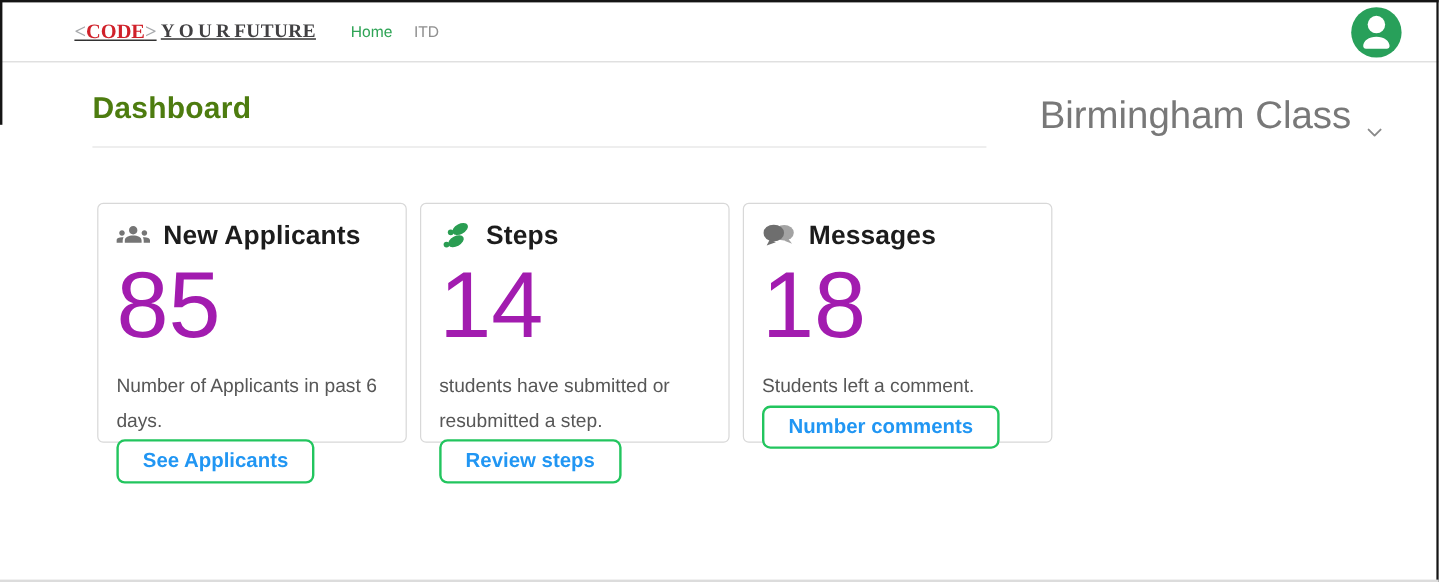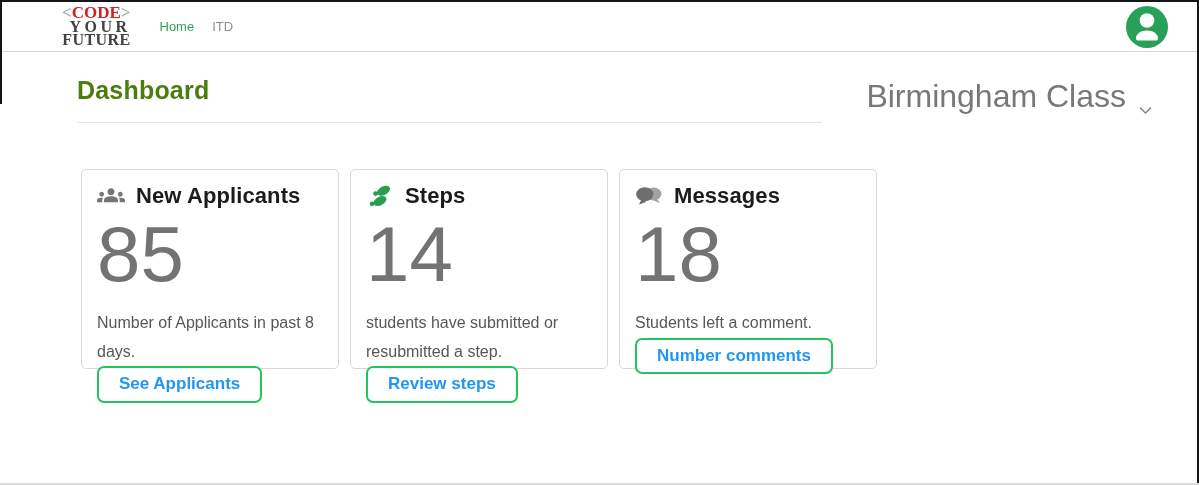--- a/index.html
+++ b/index.html
@@ -8,22 +8,22 @@
 
   
   .edge-top    { position:absolute; top:0; left:0; width:100%; height:2px; background:#151515; z-index:50; }
   .edge-left   { position:absolute; top:0; left:0; width:2px; height:104px; background:#151515; z-index:50; }
   .edge-right  { position:absolute; top:0; right:0; width:2px; height:100%; background:#151515; z-index:50; }
   .edge-bottom { position:absolute; bottom:0; left:0; width:100%; height:2px; background:#dcdcdc; z-index:50; }
 
   
   .navbar { height:52px; display:flex; align-items:center;
             padding:2px 30px 0 62px; border-bottom:1px solid #d9d9d9; background:#fff; }
-  .logo { display:flex; flex-direction:column; align-items:flex-end; line-height:13.5px;
-          font-family:"Liberation Serif", serif; font-weight:700; margin-right:29px; cursor:pointer; }
+  .logo { display:flex; flex-direction:row; align-items:flex-end; line-height:13.5px;
+          font-family:"Liberation Serif", serif; font-weight:700; margin-right:29px; cursor:pointer;text-decoration:underline; }
   .logo .l1 { font-size:17px; }
   .logo .l1 .bracket { color:#a7a9ac; }
   .logo .l1 .word { color:#d0212a; }
   .logo .l2 { font-size:16px; color:#414042; letter-spacing:3.5px; margin-left:3.5px; }
   .logo .l3 { font-size:16px; color:#414042; letter-spacing:0.4px; }
   .nav-links { display:flex; align-items:center; gap:18px; font-size:13px; }
   .nav-link { text-decoration:none; cursor:pointer; }
   .nav-link.active { color:#2fa456; }
   .nav-link.plain  { color:#8f8f8f; }
   .avatar { margin-left:auto; width:44px; height:44px; cursor:pointer; }
@@ -37,21 +37,21 @@
   .class-selector { margin-left:auto; display:flex; align-items:flex-start; gap:13px;
                     font-size:32px; color:#787878; cursor:pointer; margin-top:2px; white-space:nowrap; }
   .chev { margin-top:8px; }
 
   
   .cards-row { display:flex; gap:11px; margin:46px 0 0 4px; }
   .card { width:258px; height:200px; background:#fff; border:1px solid #d8d8d8; border-radius:5px;
           padding:13px 15px 12px; display:flex; flex-direction:column; }
   .card-head { display:flex; align-items:center; gap:11px; }
   .card-title { font-size:22px; font-weight:600; color:#1c1c1c; letter-spacing:0.1px; }
-  .card-value { font-size:78px; font-weight:400; color:#737373; line-height:1.05; margin-top:5px; }
+  .card-value { font-size:78px; font-weight:400; color:#a21caf; line-height:1.05; margin-top:5px; }
   .card-desc  { font-size:16px; color:#575757; line-height:1.8; margin-top:13px; max-width:230px; }
   .card-btn-row { margin-top:auto; }
   .card-btn { display:inline-block; background:#fff; border:2px solid #22c55e; border-radius:7px;
               color:#2196f3; font-family:"Liberation Sans", sans-serif; font-size:17px; font-weight:700;
               padding:5px 20px; cursor:pointer; line-height:1.3; }
   .icon-box { width:28px; display:flex; justify-content:center; }
 </style>
 </head>
 <body>
 
@@ -103,21 +103,21 @@
     <div class="card">
       <div class="card-head">
         <span class="icon-box">
           <svg width="28" height="21" viewBox="0 0 24 18" fill="#757575">
             <path transform="translate(0,-4)" d="M12 12.75c1.63 0 3.07.39 4.24.9 1.08.48 1.76 1.56 1.76 2.73V18H6v-1.61c0-1.18.68-2.26 1.76-2.73 1.17-.52 2.61-.91 4.24-.91zM4 13c1.1 0 2-.9 2-2s-.9-2-2-2-2 .9-2 2 .9 2 2 2zm1.13 1.1c-.37-.06-.74-.1-1.13-.1-.99 0-1.93.21-2.78.58C.48 14.9 0 15.62 0 16.43V18h4.5v-1.61c0-.83.23-1.61.63-2.29zM20 13c1.1 0 2-.9 2-2s-.9-2-2-2-2 .9-2 2 .9 2 2 2zm4 3.43c0-.81-.48-1.53-1.22-1.85-.85-.37-1.79-.58-2.78-.58-.39 0-.76.04-1.13.1.4.68.63 1.46.63 2.29V18H24v-1.57zM12 6c1.66 0 3 1.34 3 3s-1.34 3-3 3-3-1.34-3-3 1.34-3 3-3z"></path>
           </svg>
         </span>
         <span class="card-title">New Applicants</span>
       </div>
       <div class="card-value">85</div>
-      <div class="card-desc">Number of Applicants in past 8 days.</div>
+      <div class="card-desc">Number of Applicants in past 6 days.</div>
       <div class="card-btn-row">
         <button class="card-btn">See Applicants</button>
       </div>
     </div>
 
     <div class="card">
       <div class="card-head">
         <span class="icon-box">
           <svg width="24" height="24" viewBox="0 0 24 24" fill="#2a9d52">
             <ellipse cx="15.5" cy="6.8" rx="7" ry="4.2" transform="rotate(-28 15.5 6.8)"></ellipse>

